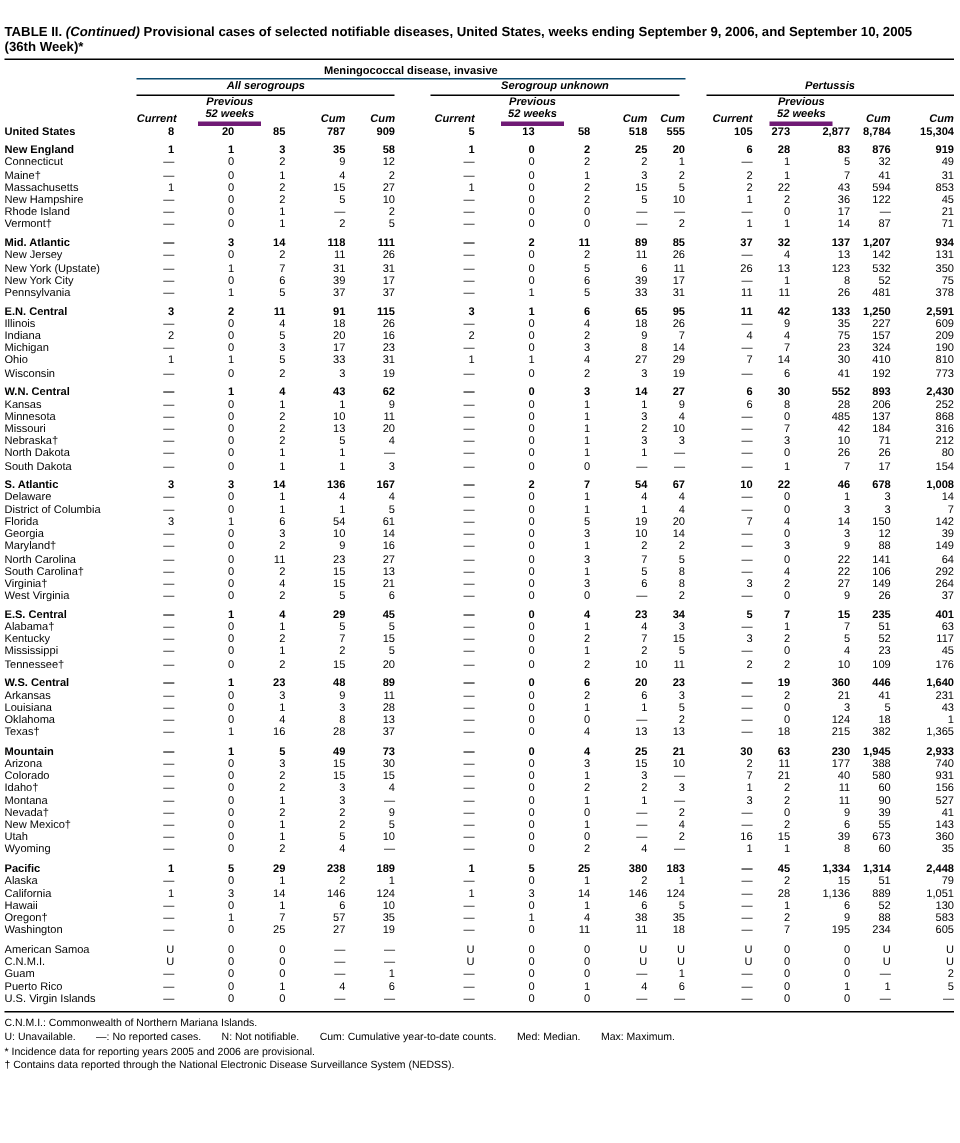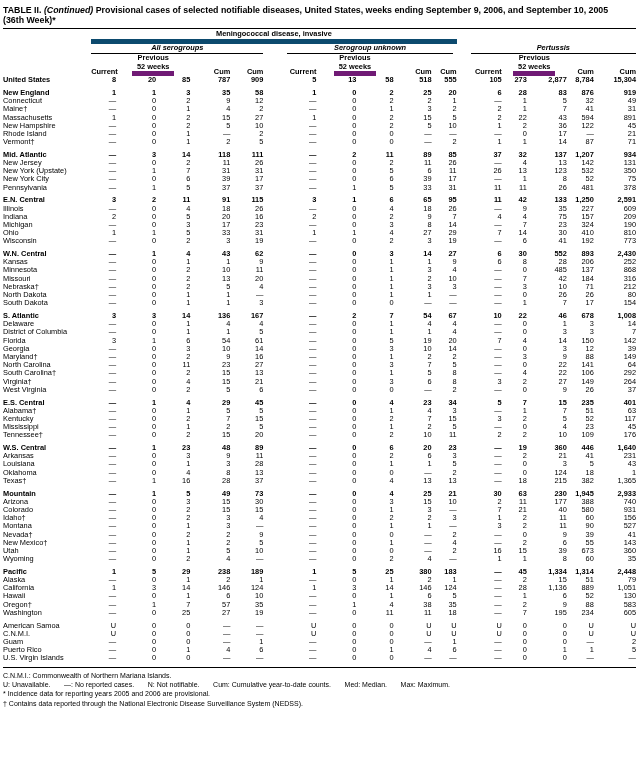--- a/index.html
+++ b/index.html
@@ -2,43 +2,43 @@
 <html><head>
 <meta charset="utf-8">
 <style>
   * { box-sizing: border-box; }
   html,body { margin:0; padding:0; background:#fff; }
   body {
     width:640px; height:762px; overflow:hidden;
     font-family:"Liberation Sans", sans-serif; color:#000;
     -webkit-font-smoothing:antialiased;
   }
-  .page { padding:5px 4px 0 3px; }
+  .page { padding:16px 4px 0 3px; }
 
   .title { font-weight:bold; font-size:8.8px; line-height:10.3px; white-space:nowrap; }
   .title .it { font-style:italic; }
   .title-rule { border-bottom:1.5px solid #000; margin-top:2px; }
 
   table { border-collapse:collapse; table-layout:fixed; width:633px; margin-top:1px; }
   th, td { padding:0; font-size:7.4px; line-height:8.2px; font-weight:normal; vertical-align:bottom; }
   thead th { font-weight:bold; }
 
   .hr1 th { height:12px; }
   .hr2 th { height:11px; }
-  .hr3 th { height:16px; }
+  .hr3 th { height:16px;font-style:italic; }
   .hr4 th { height:10px; border-bottom:1.8px solid #000; text-align:right; }
   .hr4 th.ra { text-align:left; }
 
-  th.menin { border-bottom:5px solid #0c4a6e; text-align:center; padding-bottom:1px; }
+  th.menin { border-bottom:1px solid #0c4a6e; text-align:center; padding-bottom:1px; }
   .grpline { display:block; border-bottom:1px solid #000; text-align:center; padding-bottom:1px;font-style:italic; }
   .gl-2 { margin-left:24px; margin-right:4px; }
   .gl-3 { margin-left:14px; }
   th.hcur, th.hcum { text-align:right; }
   th.hprev { text-align:center; }
-  .u52 { display:inline-block; border-bottom:5px solid #701a75; padding:0 5px 0.5px 5px; }
+  .u52 { display:inline-block; border-bottom:3px solid #701a75; padding:0 5px 0.5px 5px; }
 
   tbody td.label { text-align:left; white-space:nowrap; overflow:hidden; }
   tbody td.num  { text-align:right; white-space:nowrap; }
   tbody tr.b td { font-weight:bold; }
   tbody tr.gap td { padding-top:4.5px; }
 
   .footnotes { border-top:1.8px solid #000; margin-top:4px; padding-top:3px;
                font-size:7px; line-height:9.4px; }
   .footnotes div { white-space:pre-wrap; }
 </style>
@@ -186,21 +186,21 @@
           <td class="num">27</td>
           <td class="num">1</td>
           <td class="num">0</td>
           <td class="num">2</td>
           <td class="num">15</td>
           <td class="num">5</td>
           <td class="num">2</td>
           <td class="num">22</td>
           <td class="num">43</td>
           <td class="num">594</td>
-          <td class="num">891</td>
+          <td class="num">853</td>
         </tr>
         <tr>
           <td class="label">New Hampshire</td>
           <td class="num">—</td>
           <td class="num">0</td>
           <td class="num">2</td>
           <td class="num">5</td>
           <td class="num">10</td>
           <td class="num">—</td>
           <td class="num">0</td>

